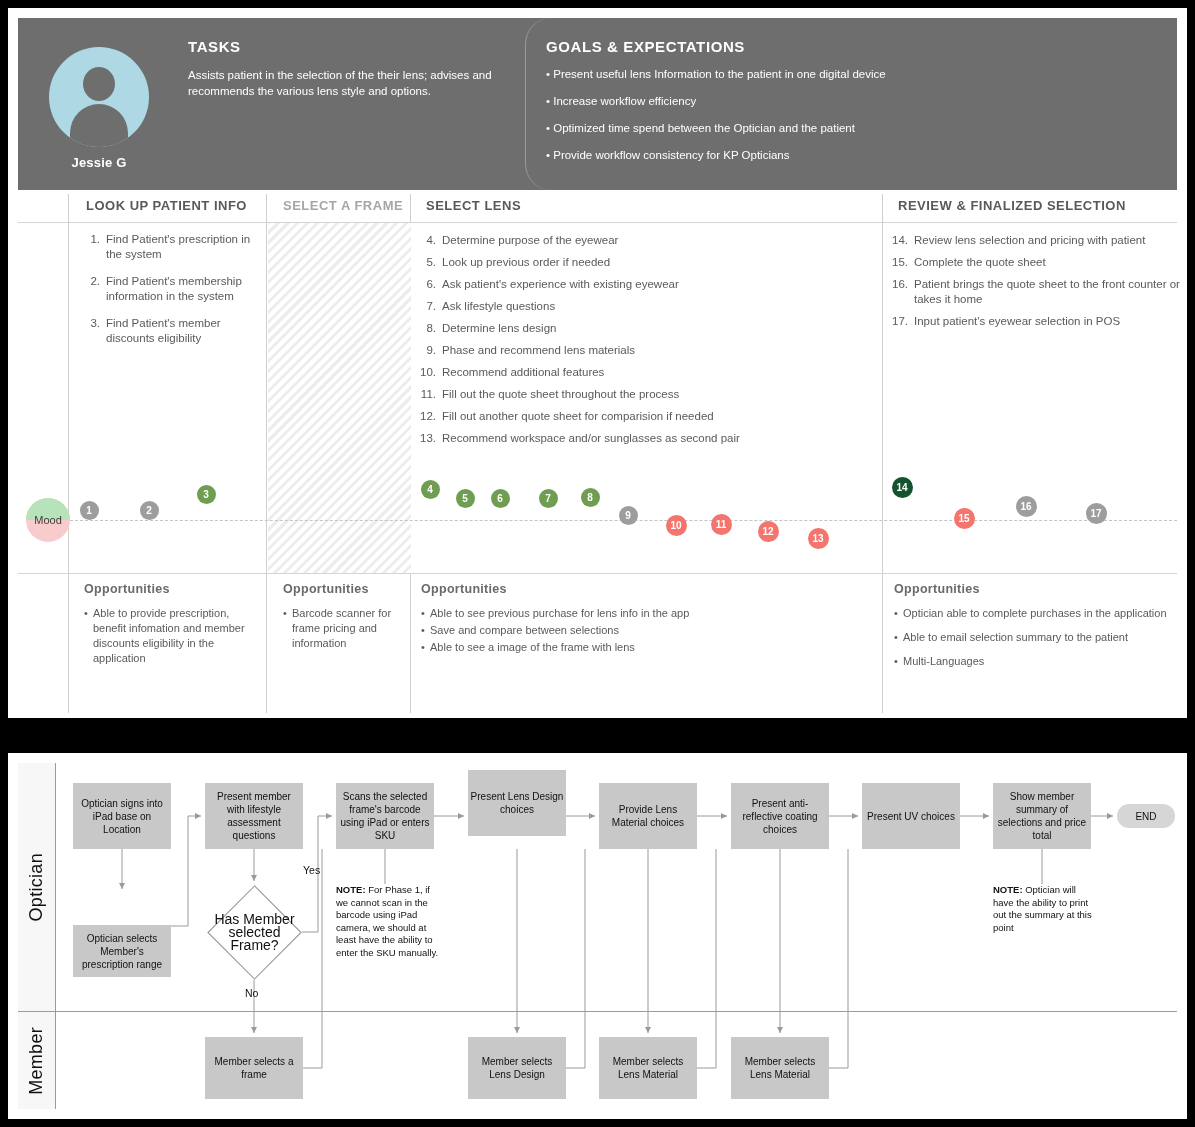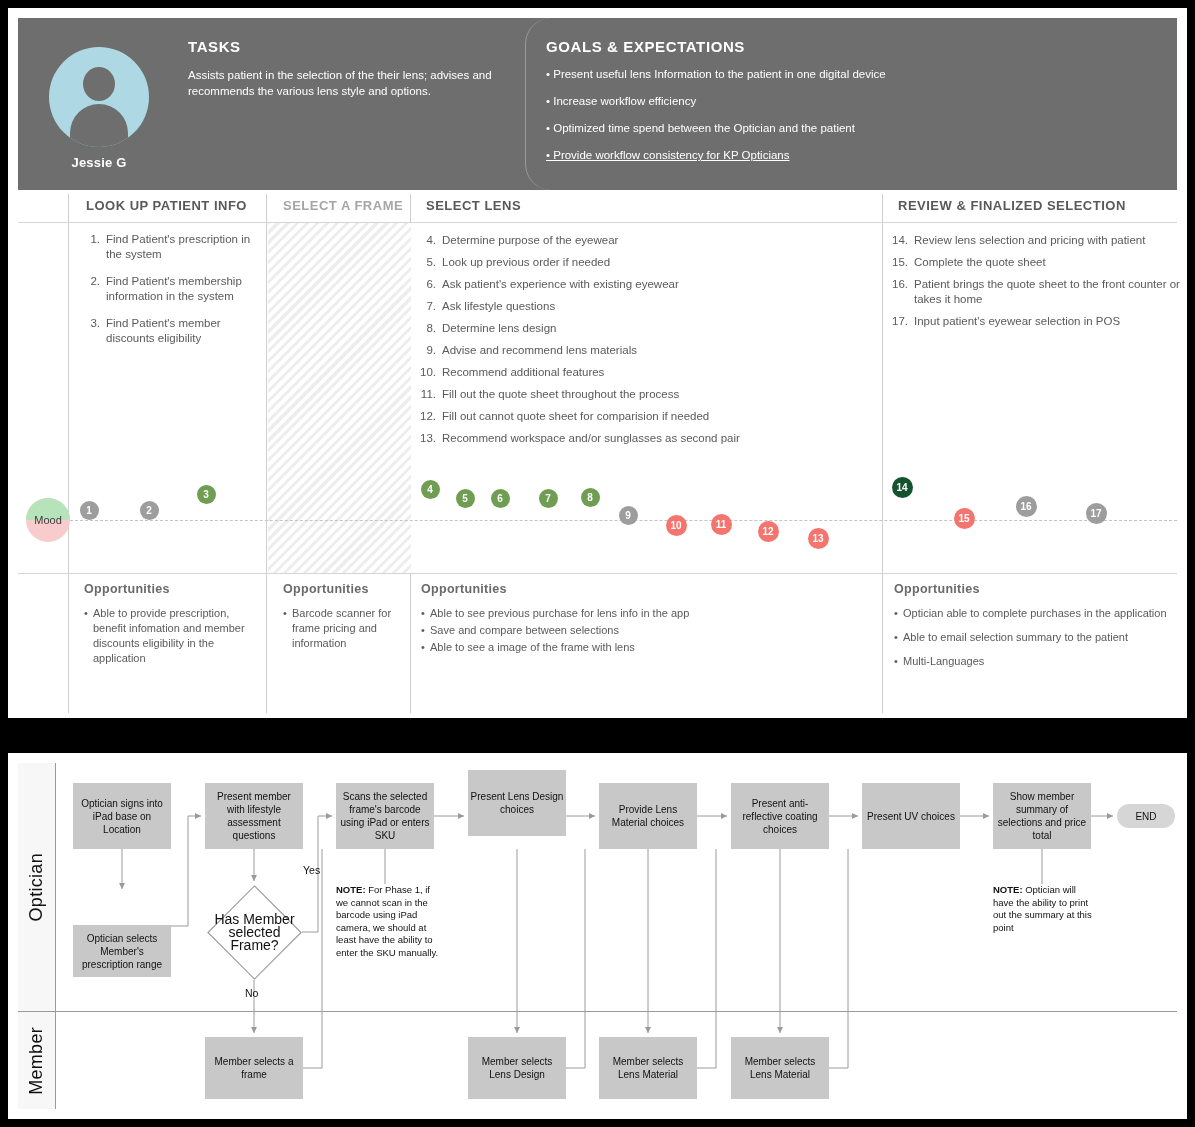--- a/index.html
+++ b/index.html
@@ -54,21 +54,21 @@
     margin-top: 8px; letter-spacing: .2px;
   }
   #tasks-block { flex: 0 0 345px; padding: 20px 16px 0 8px; }
   #goals-block { flex: 1; padding: 20px 16px 0 20px; border-left: 1px solid #9a9a9a; border-radius: 26px; }
   .hdr-title {
     color: #fff; font-size: 15px; font-weight: bold;
     letter-spacing: .6px; margin-bottom: 12px;
   }
   #tasks-desc { color: #fff; font-size: 11.5px; line-height: 16px; }
   .goal-line { color: #fff; font-size: 11.5px; line-height: 15px; margin-bottom: 12px; }
-  .goal-line:last-child { margin-bottom: 0; text-decoration: underline; }
+  .goal-line:last-child { margin-bottom: 0; }
 
   
   #cols-head {
     position: absolute; left: 10px; top: 186px;
     width: 1159px; height: 28px;
   }
   .vline { position: absolute; top: 0; width: 1px; background: #cfcfcf; }
   .col-title {
     position: absolute; top: 4px;
     font-size: 13px; font-weight: bold;
@@ -257,33 +257,33 @@
     <div class="step-row tight">
       <span class="step-num">7.</span>
       <span class="step-txt">Ask lifestyle questions</span>
       </div>
     <div class="step-row tight">
       <span class="step-num">8.</span>
       <span class="step-txt">Determine lens design</span>
       </div>
     <div class="step-row tight">
       <span class="step-num">9.</span>
-      <span class="step-txt">Advise and recommend lens materials</span>
+      <span class="step-txt">Phase and recommend lens materials</span>
       </div>
     <div class="step-row tight">
       <span class="step-num">10.</span>
       <span class="step-txt">Recommend additional features</span>
       </div>
     <div class="step-row tight">
       <span class="step-num">11.</span>
       <span class="step-txt">Fill out the quote sheet throughout the process</span>
       </div>
     <div class="step-row tight">
       <span class="step-num">12.</span>
-      <span class="step-txt">Fill out cannot quote sheet for comparision if needed</span>
+      <span class="step-txt">Fill out another quote sheet for comparision if needed</span>
       </div>
     <div class="step-row tight">
       <span class="step-num">13.</span>
       <span class="step-txt">Recommend workspace and/or sunglasses as second pair</span>
       </div>
   </div>
 
   <div class="steps" style="left:884px; top:225px; width:292px;">
     <div class="step-row tight">
       <span class="step-num">14.</span>

